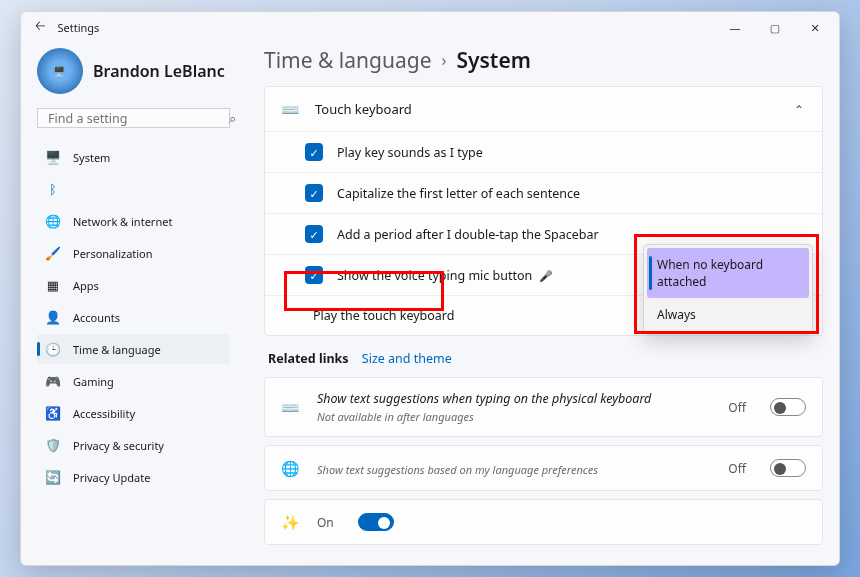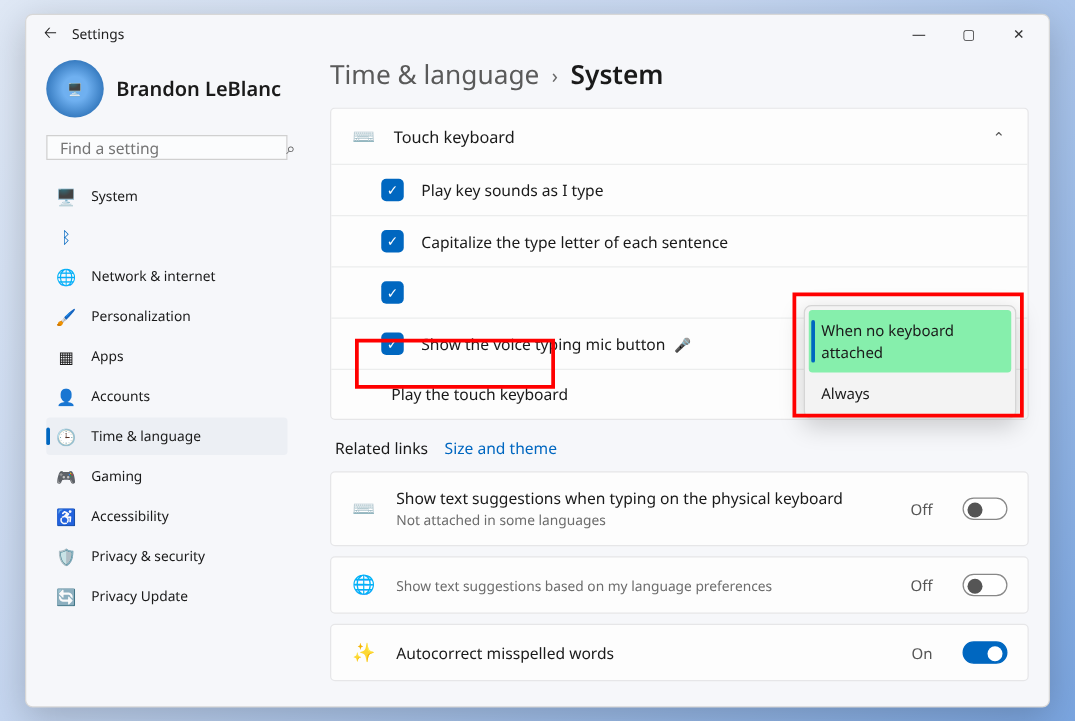--- a/index.html
+++ b/index.html
@@ -53,21 +53,21 @@
   .panel { background:#fdfdfd; border:1px solid #e6e6e8; border-radius:4px; }
   .panel-head { display:flex; align-items:center; gap:14px; padding:12px 16px; position:relative;}
   .panel-head .chev { position:absolute; right:18px; color:#555; font-size:12px;}
   .row { display:flex; align-items:center; padding:11px 16px 11px 40px; border-top:1px solid #eceded; position:relative;}
   .chk { width:18px; height:18px; border-radius:4px; background:#0067c0; margin-right:14px; display:flex; align-items:center; justify-content:center; color:#fff; font-size:11px; flex-shrink:0;}
   .row-title { font-size:12.5px; }
   .related { padding:14px 4px 10px 4px; font-size:12.5px; }
   .related a { color:#0067c0; text-decoration:none; margin-left:10px;}
   .card { background:#fdfdfd; border:1px solid #e6e6e8; border-radius:4px; display:flex; align-items:center; padding:12px 16px; margin-bottom:8px; gap:16px;}
   .card-icon { width:20px; height:20px; display:flex; align-items:center; justify-content:center; font-size:15px; color:#333;}
-  .card-body { flex:1;}
+  .card-body { flex:1;font-style:italic;}
   .card-title { font-size:12.5px;}
   .card-sub { font-size:11px; color:#6c6c6c; margin-top:2px;}
   .state-off, .state-on { font-size:12px; color:#555; margin-right:8px;}
   .toggle { width:36px; height:18px; border-radius:10px; position:relative; flex-shrink:0;}
   .toggle::after { content:""; position:absolute; width:12px; height:12px; border-radius:50%; top:3px;}
   .toggle.off { background:#fff; border:1px solid #888; box-sizing:border-box;}
   .toggle.off::after { background:#555; left:3px;}
   .toggle.on { background:#0067c0; border:1px solid #0067c0;}
   .toggle.on::after { background:#fff; right:3px;}
   .mic-emoji { font-size:11px; color:#555; margin-left:4px;}
@@ -79,21 +79,21 @@
     top: 158px;
     width: 170px;
     background:#f3f3f3;
     border:1px solid #d5d5d5;
     border-radius:6px;
     box-shadow: 0 6px 20px rgba(0,0,0,0.18);
     padding:3px;
     z-index:50;
   }
   .popitem { padding:8px 10px; font-size:12px; border-radius:3px; position:relative; background:transparent;}
-  .popitem.sel { background:#86efac; }
+  .popitem.sel { background:#c4b5fd; }
   .popitem.sel::before { content:""; position:absolute; left:2px; top:8px; bottom:8px; width:3px; background:#0067c0; border-radius:2px;}
 
   
   .callout { position:absolute; border:3px solid red; z-index:60; pointer-events:none;}
   .callout.a { left:20px; top:185px; width:160px; height:40px;}
   .callout.b { right:16px; top:148px; width:185px; height:100px;}
   .scroll::-webkit-scrollbar { width:4px;}
   .scroll::-webkit-scrollbar-thumb { background:#b8b8b8; border-radius:2px;}
 </style>
 </head>
@@ -183,64 +183,62 @@
             <span>Touch keyboard</span>
             <span class="chev">⌃</span>
           </div>
           <div id="tk-rows">
               <div class="row">
                 <span class="chk">✓</span>
                 <span class="row-title">Play key sounds as I type</span>
               </div>
               <div class="row">
                 <span class="chk">✓</span>
-                <span class="row-title">Capitalize the type letter of each sentence</span>
-              </div>
-              <div class="row">
-                <span class="chk">✓</span>
+                <span class="row-title">Capitalize the first letter of each sentence</span>
+              </div>
+              <div class="row">
+                <span class="chk">✓</span>
+                <span class="row-title">Add a period after I double-tap the Spacebar</span>
               </div>
               <div class="row">
                 <span class="chk">✓</span>
                 <span class="row-title">Show the voice typing mic button<span class="mic-emoji"> 🎤</span></span>
               </div>
               <div class="row" style="padding-left: 16px;">
                 <span style="width:18px;margin-right:14px;"></span>
                 <span class="row-title">Play the touch keyboard</span>
               </div>
             </div>
         </div>
 
         <div class="related">
-          <span style="font-weight:400;">Related links</span>
+          <span style="font-weight:700;">Related links</span>
           <a href="#">Size and theme</a>
         </div>
 
         <div id="cards">
             <div class="card">
               <span class="card-icon">⌨️</span>
               <div class="card-body">
                 <div class="card-title">Show text suggestions when typing on the physical keyboard</div>
-                <div class="card-sub">Not attached in some languages</div>
+                <div class="card-sub">Not available in after languages</div>
               </div>
               <span class="state-off">Off</span>
               <div class="toggle off"></div>
             </div>
             <div class="card">
               <span class="card-icon">🌐</span>
               <div class="card-body">
                 <div class="card-sub">Show text suggestions based on my language preferences</div>
               </div>
               <span class="state-off">Off</span>
               <div class="toggle off"></div>
             </div>
             <div class="card">
               <span class="card-icon">✨</span>
-              <div class="card-body">
-                <div class="card-title">Autocorrect misspelled words</div>
-              </div>
               <span class="state-on">On</span>
               <div class="toggle on"></div>
             </div>
           </div>
 
         <div class="popover" id="popover">
             <div class="popitem sel">When no keyboard attached</div>
             <div class="popitem">Always</div>
           </div>
 

